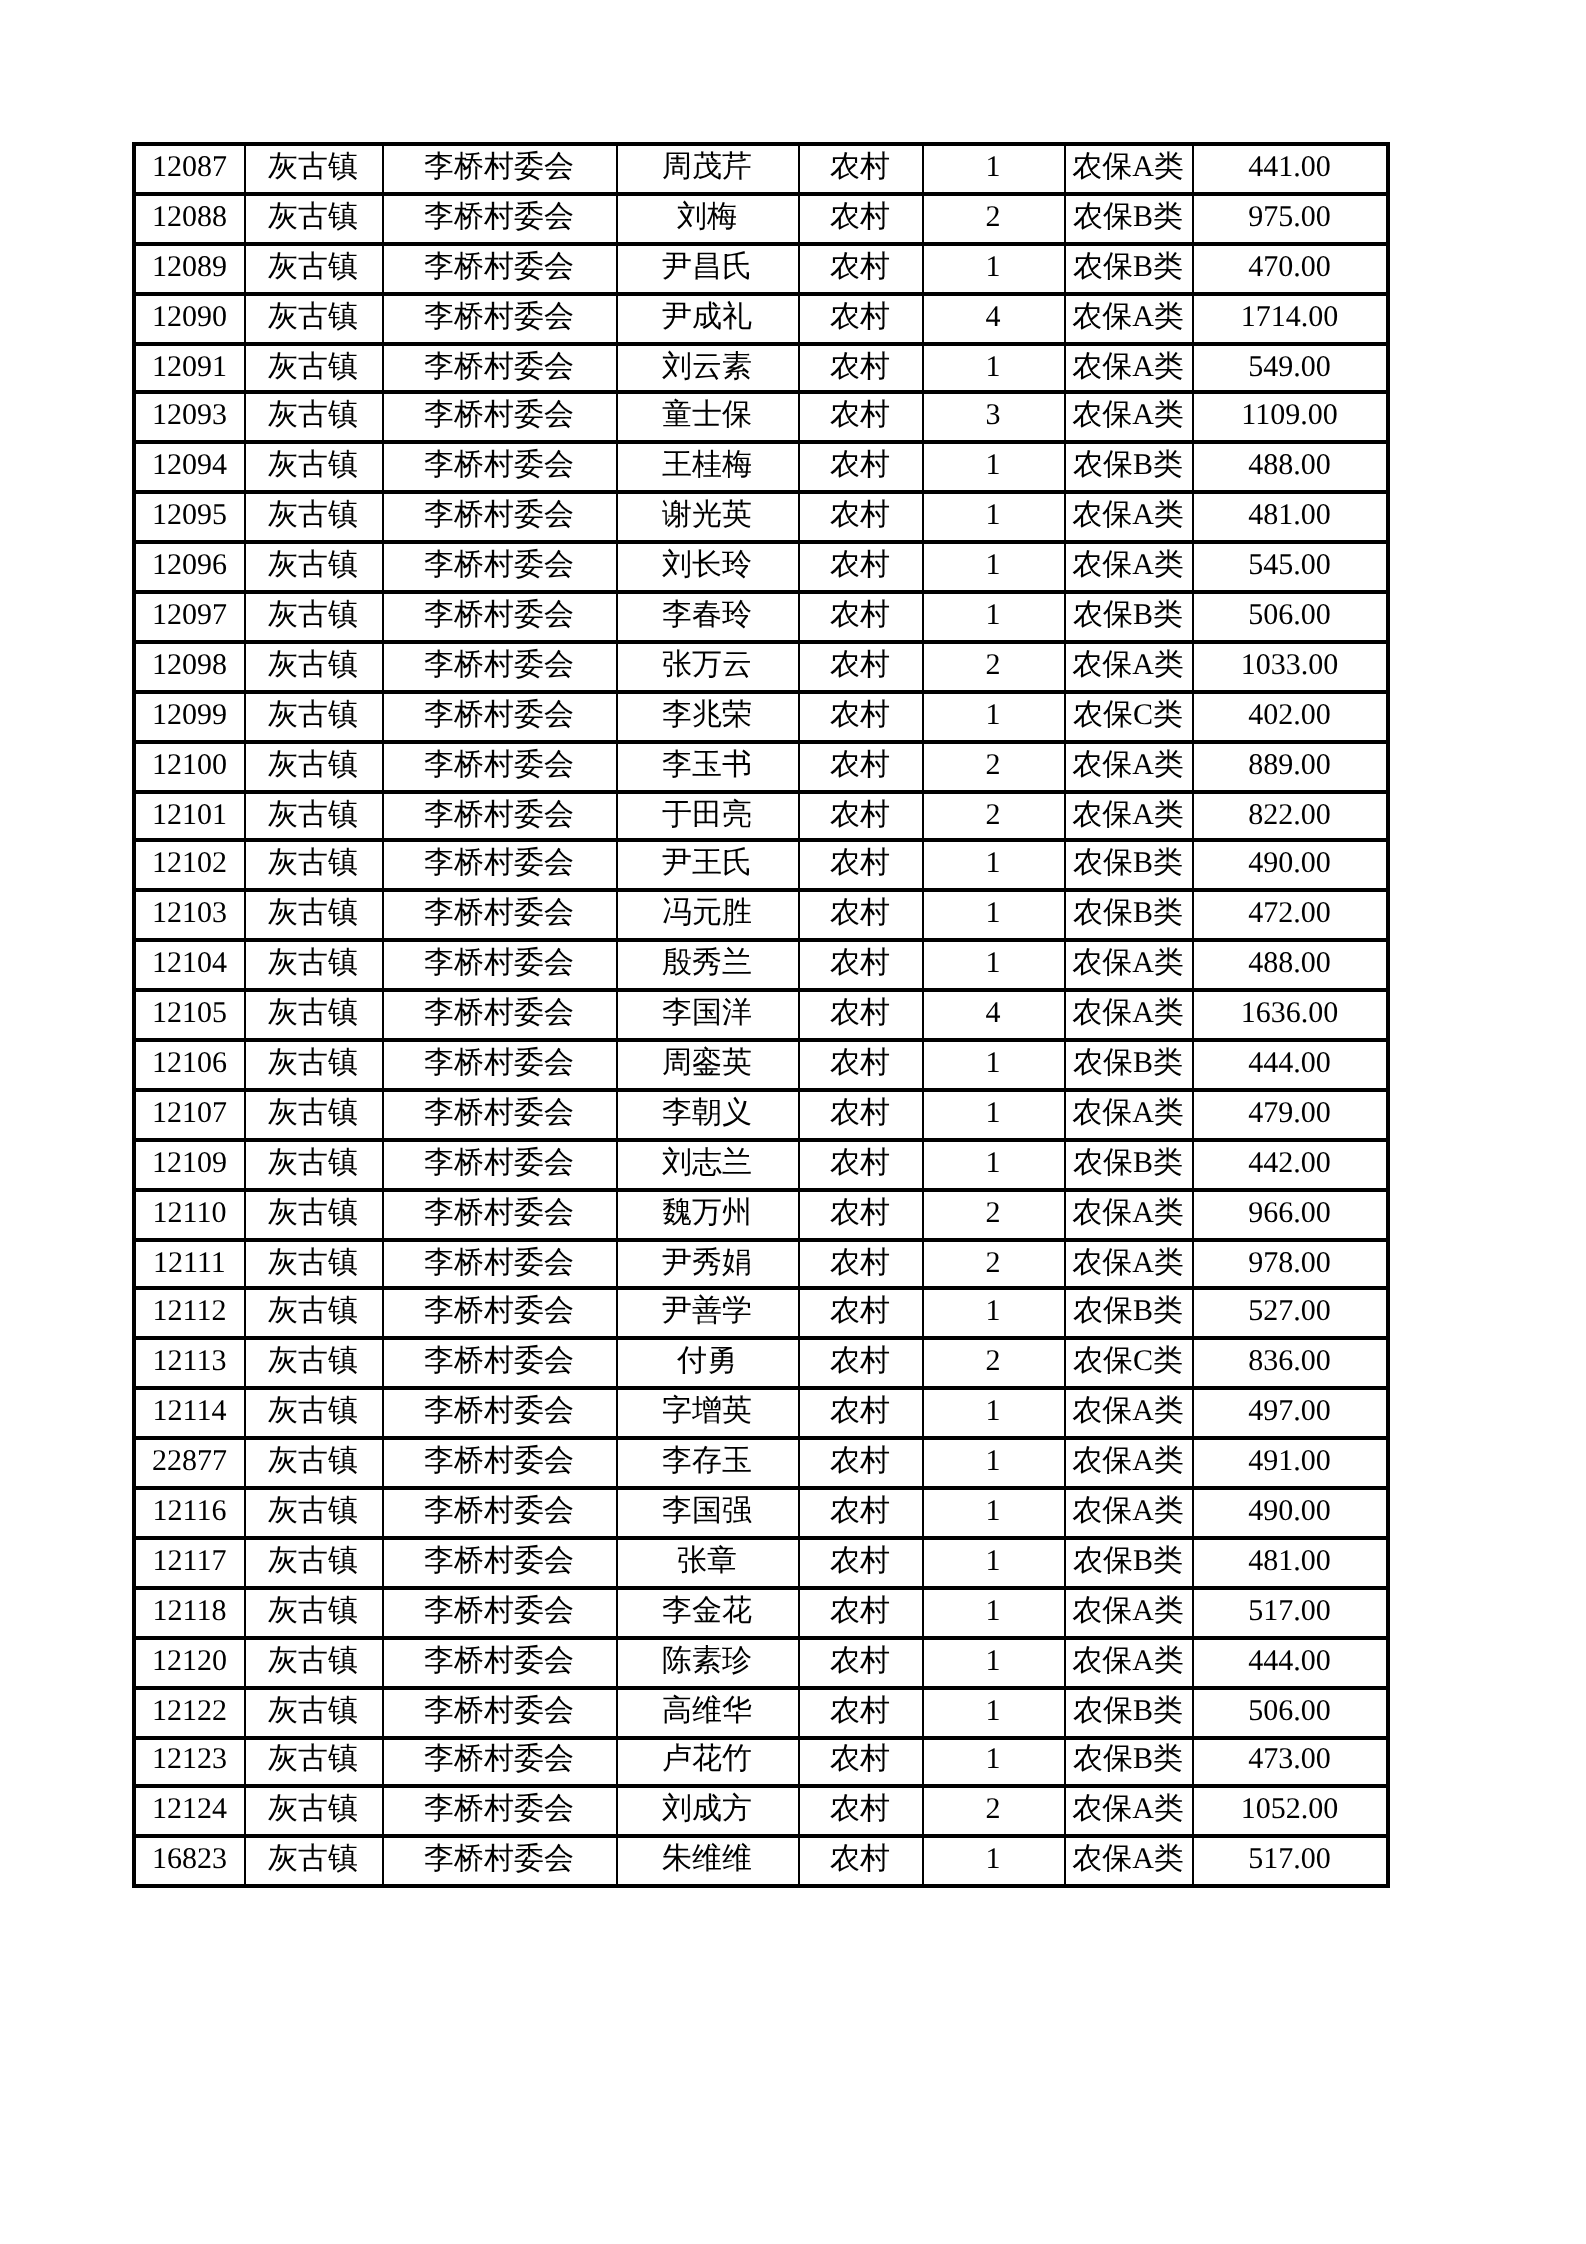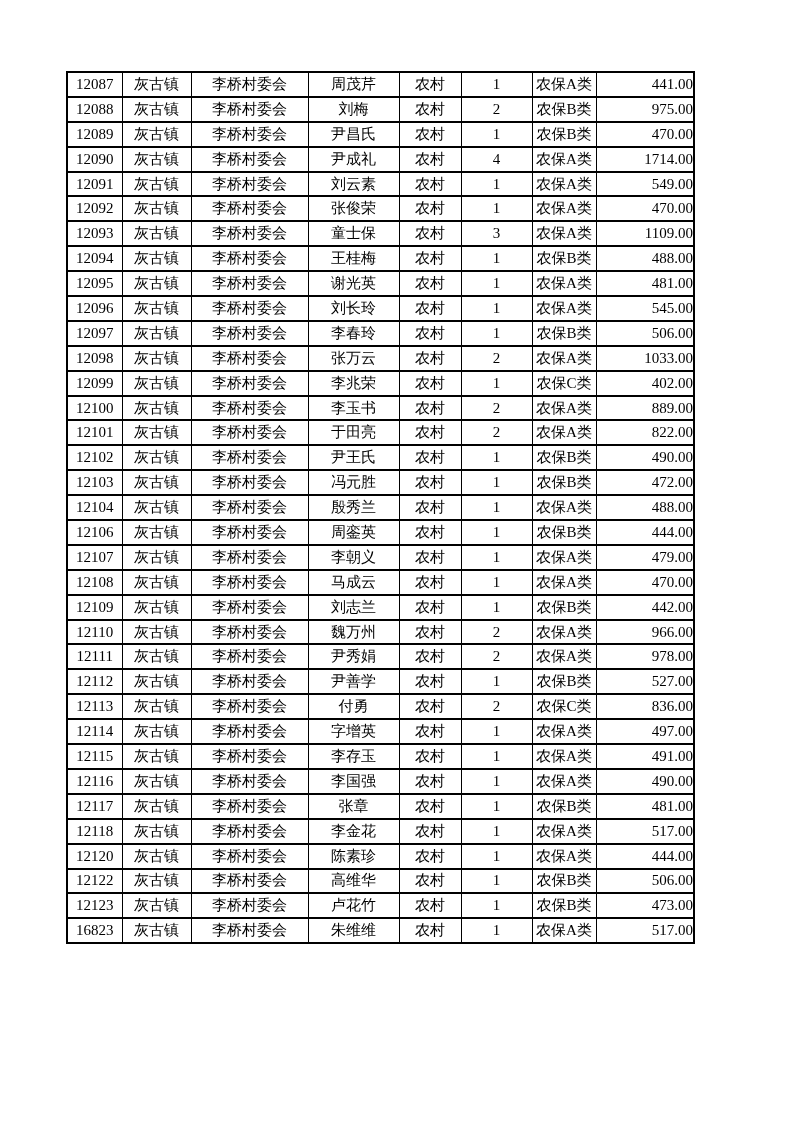--- a/index.html
+++ b/index.html
@@ -37,21 +37,20 @@
     height: 22.9px;
     padding: 0;
     text-align: center;
     vertical-align: middle;
     font-size: 15px;
     line-height: 1;
     white-space: nowrap;
     overflow: hidden;
   }
   table.roster td.col-amount {
-    text-align: right;
   }
 </style>
 </head>
 <body>
 
 <div class="page">
   <table class="roster">
     <colgroup>
       <col style="width:55px">
       <col style="width:69px">
@@ -107,30 +106,20 @@
           <td class="col-id">12091</td>
           <td class="col-town">灰古镇</td>
           <td class="col-village">李桥村委会</td>
           <td class="col-name">刘云素</td>
           <td class="col-residence">农村</td>
           <td class="col-count">1</td>
           <td class="col-category">农保A类</td>
           <td class="col-amount">549.00</td>
         </tr>
         <tr>
-          <td class="col-id">12092</td>
-          <td class="col-town">灰古镇</td>
-          <td class="col-village">李桥村委会</td>
-          <td class="col-name">张俊荣</td>
-          <td class="col-residence">农村</td>
-          <td class="col-count">1</td>
-          <td class="col-category">农保A类</td>
-          <td class="col-amount">470.00</td>
-        </tr>
-        <tr>
           <td class="col-id">12093</td>
           <td class="col-town">灰古镇</td>
           <td class="col-village">李桥村委会</td>
           <td class="col-name">童士保</td>
           <td class="col-residence">农村</td>
           <td class="col-count">3</td>
           <td class="col-category">农保A类</td>
           <td class="col-amount">1109.00</td>
         </tr>
         <tr>
@@ -237,48 +226,48 @@
           <td class="col-id">12104</td>
           <td class="col-town">灰古镇</td>
           <td class="col-village">李桥村委会</td>
           <td class="col-name">殷秀兰</td>
           <td class="col-residence">农村</td>
           <td class="col-count">1</td>
           <td class="col-category">农保A类</td>
           <td class="col-amount">488.00</td>
         </tr>
         <tr>
+          <td class="col-id">12105</td>
+          <td class="col-town">灰古镇</td>
+          <td class="col-village">李桥村委会</td>
+          <td class="col-name">李国洋</td>
+          <td class="col-residence">农村</td>
+          <td class="col-count">4</td>
+          <td class="col-category">农保A类</td>
+          <td class="col-amount">1636.00</td>
+        </tr>
+        <tr>
           <td class="col-id">12106</td>
           <td class="col-town">灰古镇</td>
           <td class="col-village">李桥村委会</td>
           <td class="col-name">周銮英</td>
           <td class="col-residence">农村</td>
           <td class="col-count">1</td>
           <td class="col-category">农保B类</td>
           <td class="col-amount">444.00</td>
         </tr>
         <tr>
           <td class="col-id">12107</td>
           <td class="col-town">灰古镇</td>
           <td class="col-village">李桥村委会</td>
           <td class="col-name">李朝义</td>
           <td class="col-residence">农村</td>
           <td class="col-count">1</td>
           <td class="col-category">农保A类</td>
           <td class="col-amount">479.00</td>
-        </tr>
-        <tr>
-          <td class="col-id">12108</td>
-          <td class="col-town">灰古镇</td>
-          <td class="col-village">李桥村委会</td>
-          <td class="col-name">马成云</td>
-          <td class="col-residence">农村</td>
-          <td class="col-count">1</td>
-          <td class="col-category">农保A类</td>
-          <td class="col-amount">470.00</td>
         </tr>
         <tr>
           <td class="col-id">12109</td>
           <td class="col-town">灰古镇</td>
           <td class="col-village">李桥村委会</td>
           <td class="col-name">刘志兰</td>
           <td class="col-residence">农村</td>
           <td class="col-count">1</td>
           <td class="col-category">农保B类</td>
           <td class="col-amount">442.00</td>
@@ -327,21 +316,21 @@
           <td class="col-id">12114</td>
           <td class="col-town">灰古镇</td>
           <td class="col-village">李桥村委会</td>
           <td class="col-name">字增英</td>
           <td class="col-residence">农村</td>
           <td class="col-count">1</td>
           <td class="col-category">农保A类</td>
           <td class="col-amount">497.00</td>
         </tr>
         <tr>
-          <td class="col-id">12115</td>
+          <td class="col-id">22877</td>
           <td class="col-town">灰古镇</td>
           <td class="col-village">李桥村委会</td>
           <td class="col-name">李存玉</td>
           <td class="col-residence">农村</td>
           <td class="col-count">1</td>
           <td class="col-category">农保A类</td>
           <td class="col-amount">491.00</td>
         </tr>
         <tr>
           <td class="col-id">12116</td>
@@ -395,20 +384,30 @@
         </tr>
         <tr>
           <td class="col-id">12123</td>
           <td class="col-town">灰古镇</td>
           <td class="col-village">李桥村委会</td>
           <td class="col-name">卢花竹</td>
           <td class="col-residence">农村</td>
           <td class="col-count">1</td>
           <td class="col-category">农保B类</td>
           <td class="col-amount">473.00</td>
+        </tr>
+        <tr>
+          <td class="col-id">12124</td>
+          <td class="col-town">灰古镇</td>
+          <td class="col-village">李桥村委会</td>
+          <td class="col-name">刘成方</td>
+          <td class="col-residence">农村</td>
+          <td class="col-count">2</td>
+          <td class="col-category">农保A类</td>
+          <td class="col-amount">1052.00</td>
         </tr>
         <tr>
           <td class="col-id">16823</td>
           <td class="col-town">灰古镇</td>
           <td class="col-village">李桥村委会</td>
           <td class="col-name">朱维维</td>
           <td class="col-residence">农村</td>
           <td class="col-count">1</td>
           <td class="col-category">农保A类</td>
           <td class="col-amount">517.00</td>

